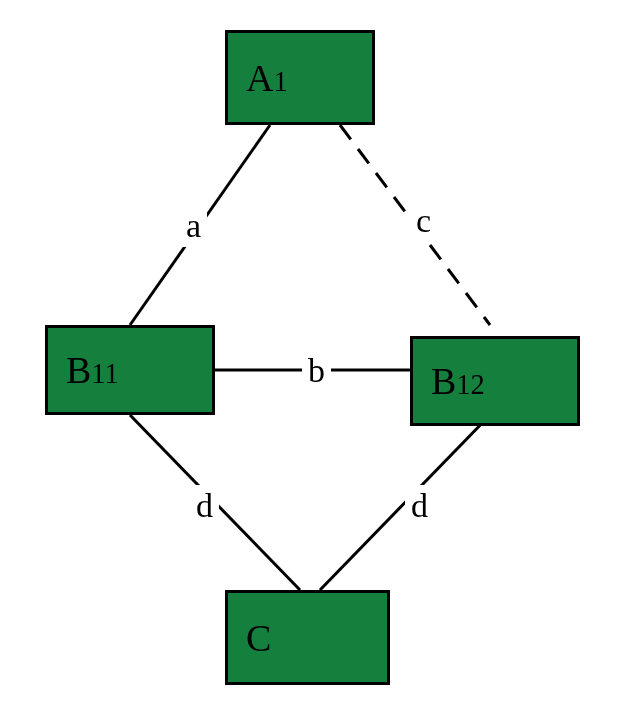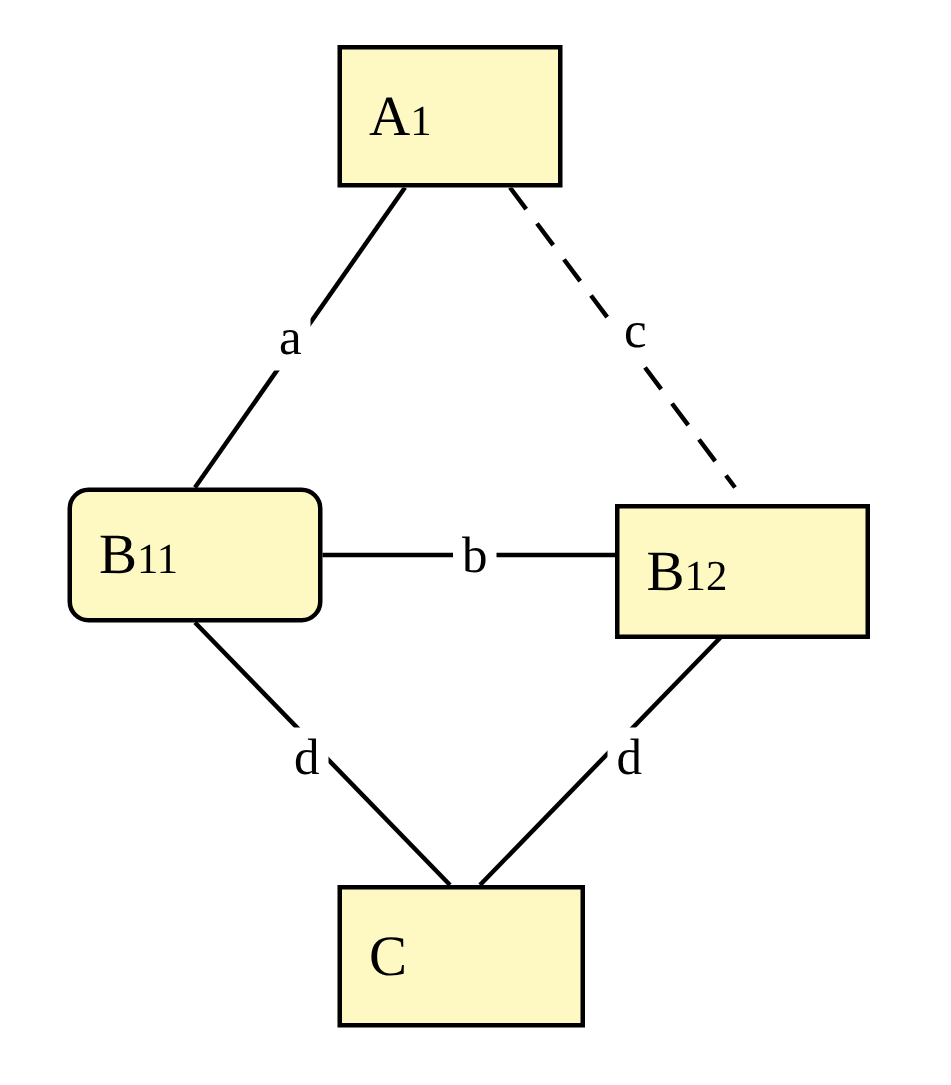--- a/index.html
+++ b/index.html
@@ -10,40 +10,39 @@
     body {
       width: 634px;
       height: 723px;
       position: relative;
       background: white;
       font-family: serif;
     }
     .node {
       position: absolute;
       border: 3px solid black;
-      background: #fef9c3;
+      background: #15803d;
       display: flex;
       align-items: center;
       justify-content: flex-start;
       padding-left: 18px;
       font-size: 38px;
       z-index: 2;
     }
     .node-a1 {
       left: 225px;
       top: 30px;
       width: 150px;
       height: 95px;
     }
     .node-b11 {
       left: 45px;
       top: 325px;
       width: 170px;
       height: 90px;
-      border-radius: 14px;
     }
     .node-b12 {
       left: 410px;
       top: 336px;
       width: 170px;
       height: 90px;
     }
     .node-c {
       left: 225px;
       top: 590px;

